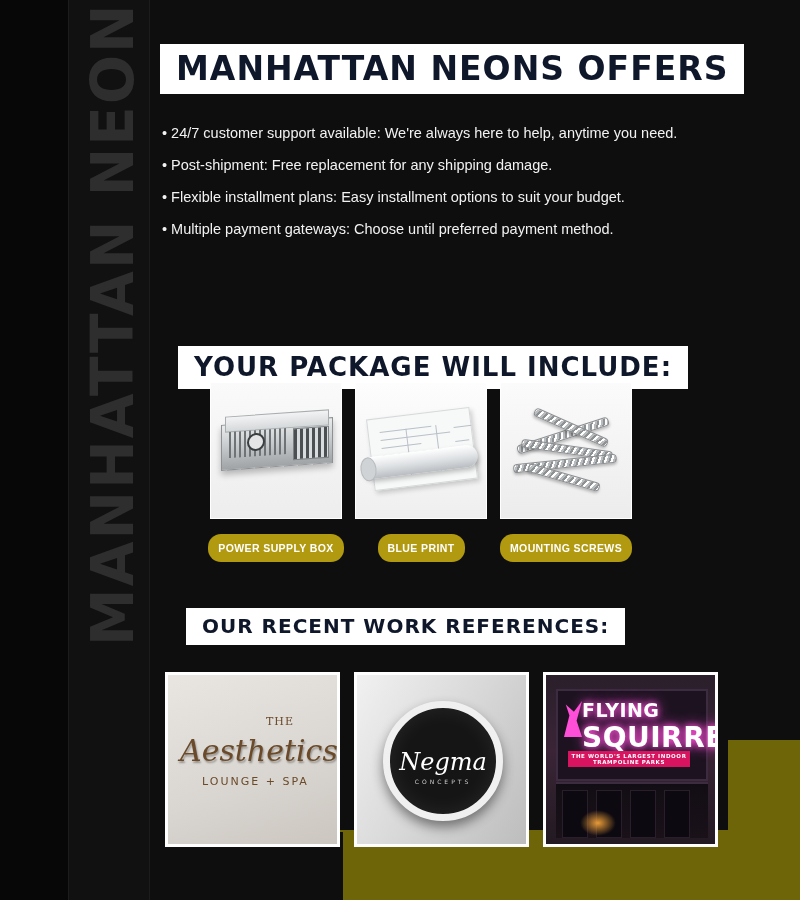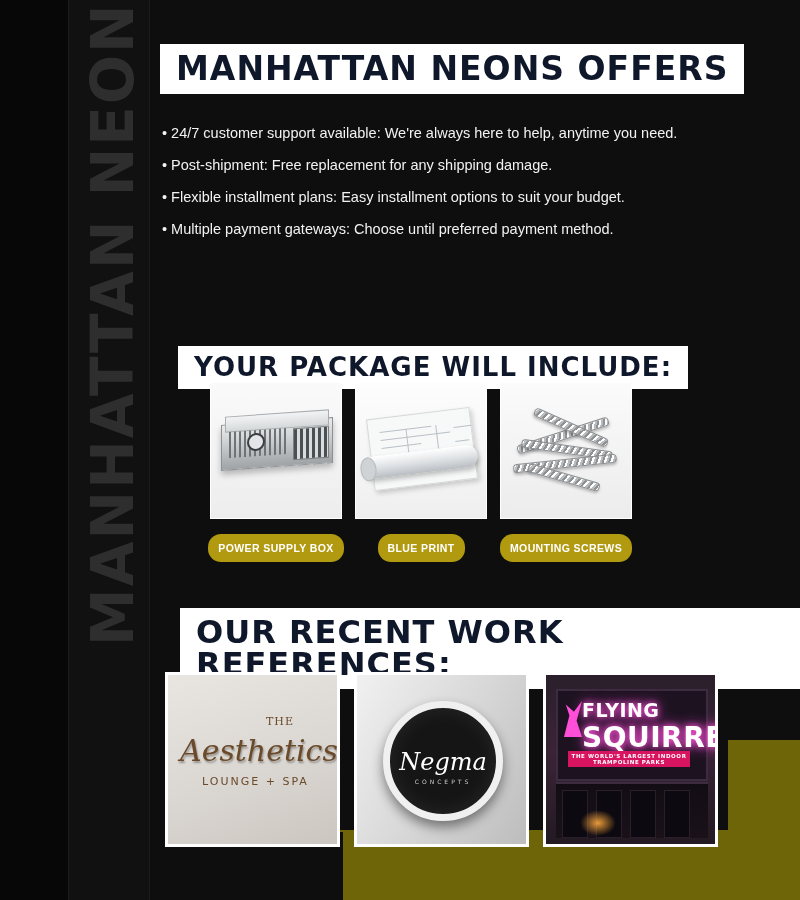--- a/index.html
+++ b/index.html
@@ -181,22 +181,22 @@
   }
   
   .sc-bg { position:absolute; inset:0; background:linear-gradient(180deg,#fbfbfb 0%,#ececec 100%); }
   .screw {
     position:absolute; height:9px; border-radius:4px;
     background:repeating-linear-gradient(115deg,#ffffff 0 2px,#b9bcbe 2px 4px,#8e9193 4px 6px);
     border:1px solid #8b8e90;
     box-shadow: 0 2px 3px rgba(0,0,0,.25);
   }
   #recent-title-banner {
-    position: absolute; left: 20px; top: 608px;
-    font-size: 32px;
+    position: absolute; left: 26px; top: 608px;
+    font-size: 20px;
   }
   .work-row {
     position: absolute;
     left: 5px; top: 672px;
     display: flex; gap: 14px;
   }
   .work-card {
     width: 175px; height: 175px;
     background: #ffffff;
     border: 3px solid #ffffff;

